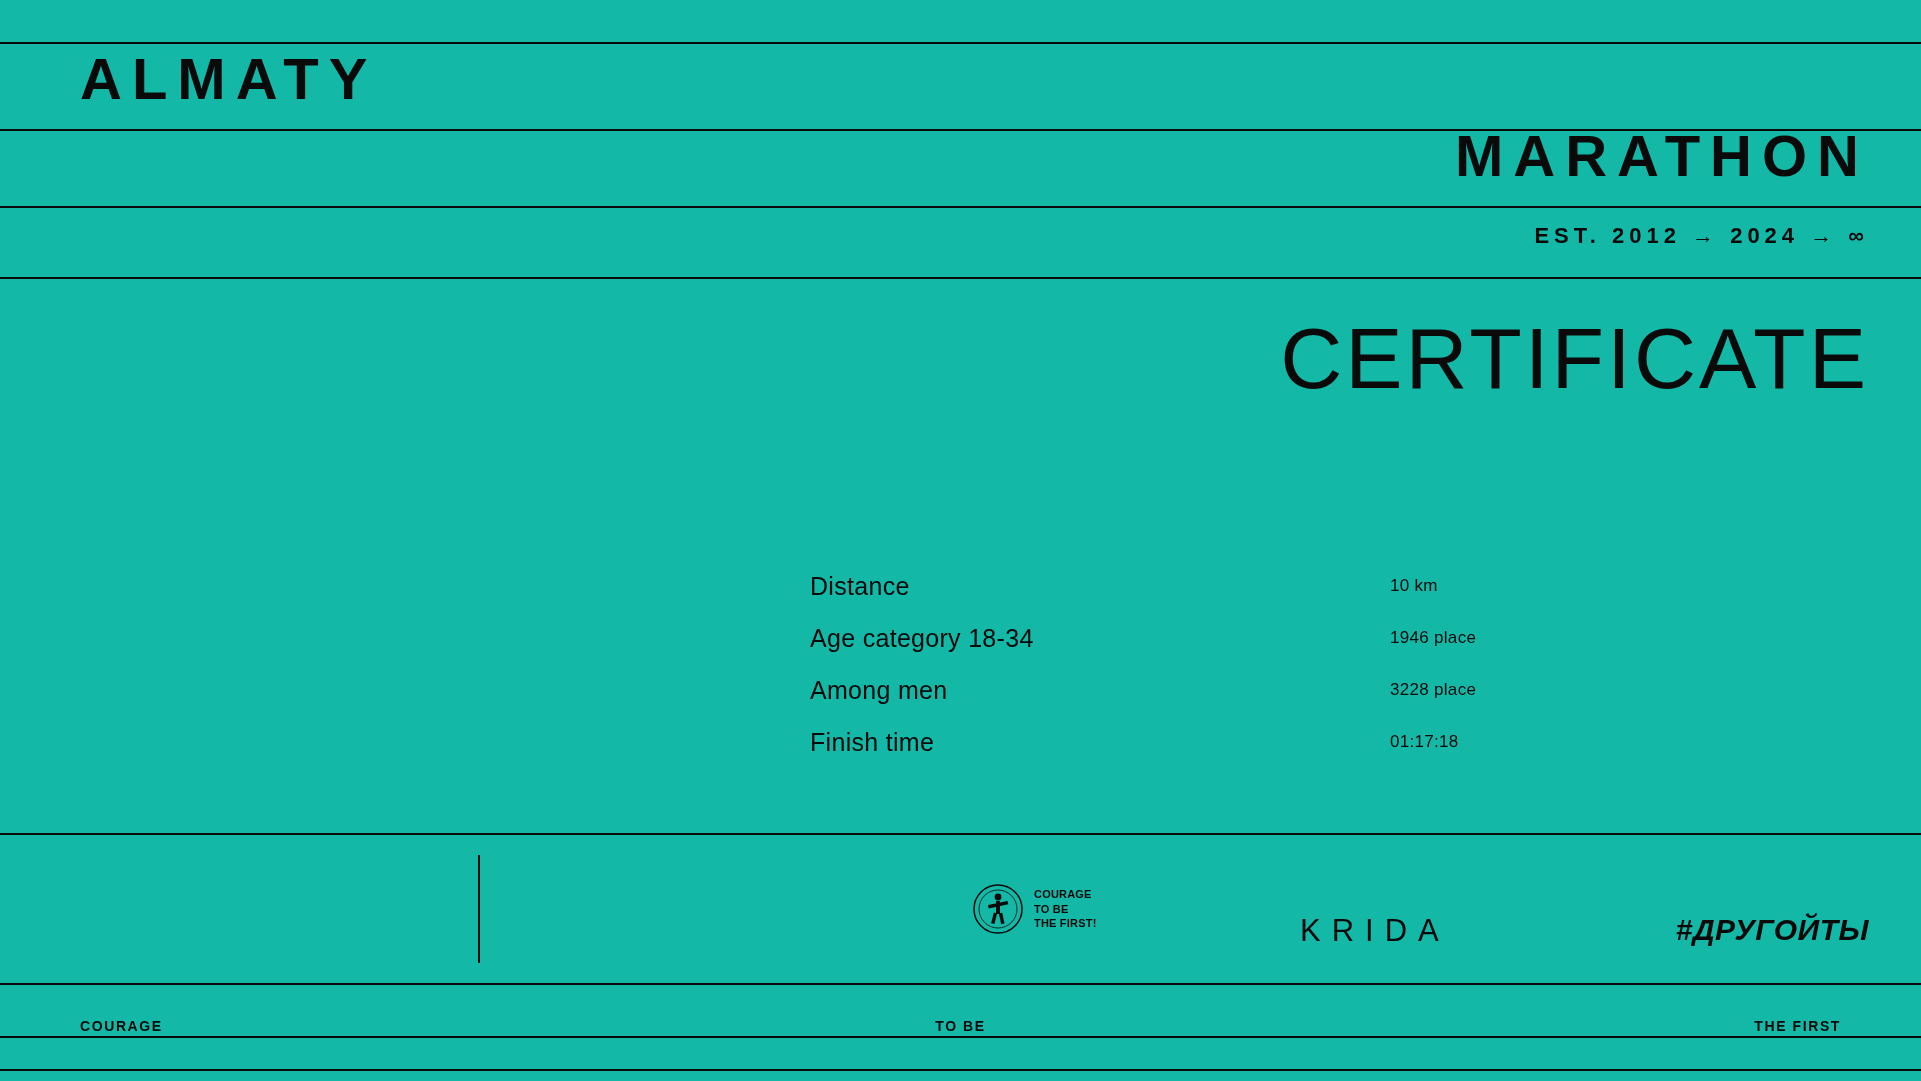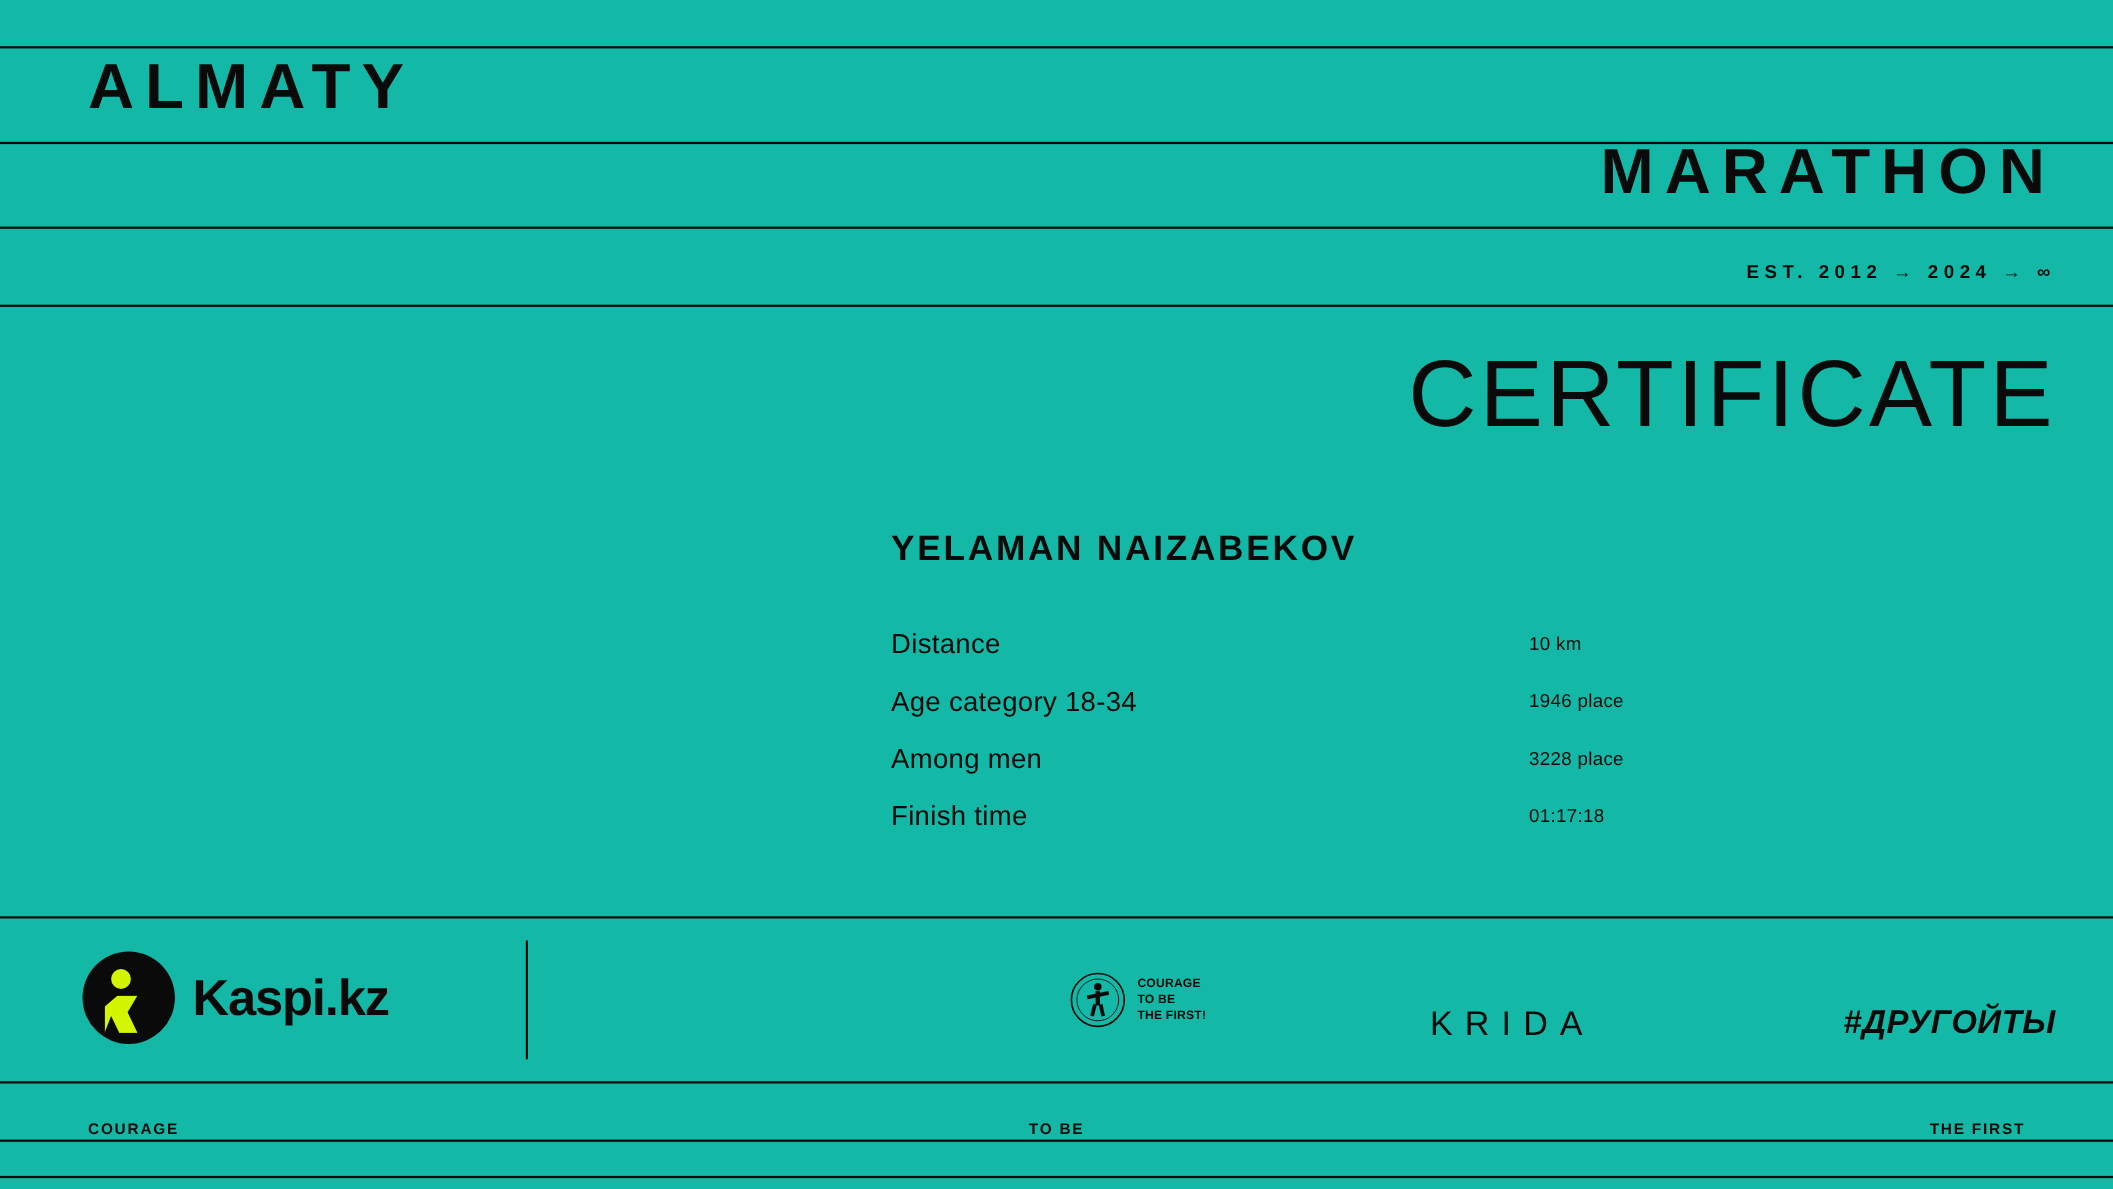--- a/index.html
+++ b/index.html
@@ -55,22 +55,22 @@
     right: 52px;
     top: 127px;
     font-size: 58px;
     font-weight: 700;
     letter-spacing: 10px;
     line-height: 1;
   }
   .est {
     position: absolute;
     right: 52px;
-    top: 239px;
-    font-size: 17px;
+    top: 225px;
+    font-size: 22px;
     font-weight: 700;
     letter-spacing: 5px;
     line-height: 1;
   }
 
   
   .title {
     position: absolute;
     right: 52px;
     top: 315px;
@@ -299,21 +299,20 @@
   <div class="rule r6"></div>
   <div class="rule r7"></div>
   <div class="rule r8"></div>
 
   <div class="almaty">ALMATY</div>
   <div class="marathon">MARATHON</div>
   <div class="est">EST. 2012 → 2024 → ∞</div>
 
   <div class="title">CERTIFICATE</div>
 
-  <div class="athlete">YELAMAN NAIZABEKOV</div>
 
   <div class="results">
     <div class="res-row">
       <span class="res-label">Distance</span>
       <span class="res-value">10 km</span>
     </div>
     <div class="res-row">
       <span class="res-label">Age category 18-34</span>
       <span class="res-value">1946 place</span>
     </div>
@@ -322,24 +321,20 @@
       <span class="res-value">3228 place</span>
     </div>
     <div class="res-row">
       <span class="res-label">Finish time</span>
       <span class="res-value">01:17:18</span>
     </div>
   </div>
 
   <div class="sponsors">
 
-    <div class="kaspi">
-      <span class="kaspi-mark"></span>
-      <span class="kaspi-text">Kaspi.kz</span>
-    </div>
 
     <div class="divider"></div>
 
 
     <div class="courage-fund">
       <span class="cf-seal">
         <svg width="52" height="52" viewBox="0 0 52 52" aria-hidden="true">
           <circle cx="26" cy="26" r="24" fill="none" stroke="#0a0a0a" stroke-width="1.5"></circle>
           <circle cx="26" cy="26" r="19" fill="none" stroke="#0a0a0a" stroke-width="0.8"></circle>
           <circle cx="26" cy="14" r="3.4" fill="#0a0a0a"></circle>

